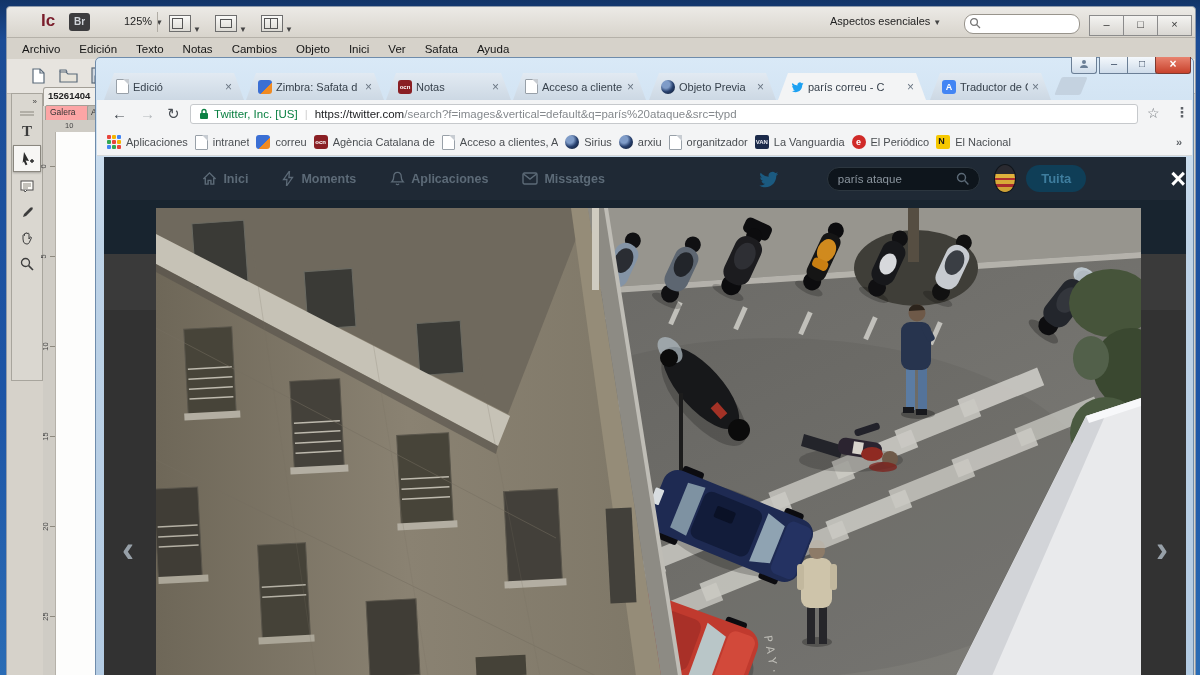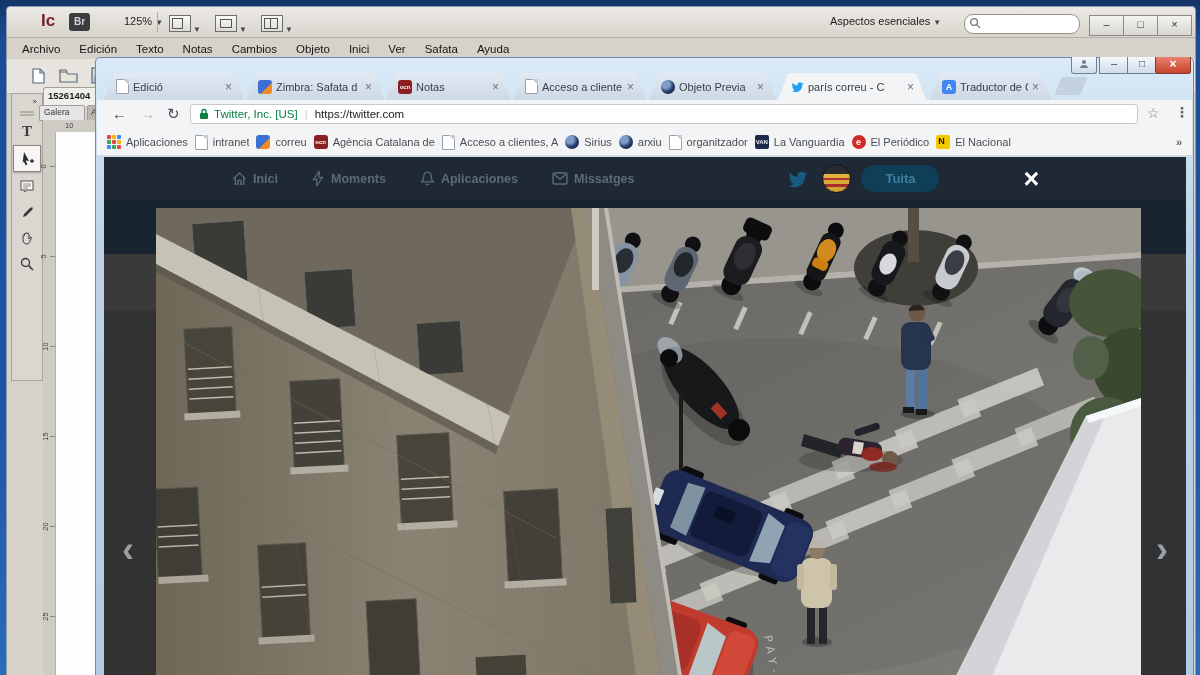--- a/index.html
+++ b/index.html
@@ -18,21 +18,21 @@
   .ic-viewbtn .inner{position:absolute;left:2px;top:2px;width:9px;height:9px;border:1px solid #555;}
   .ic-ws{left:823px;top:8px;font-size:11px;color:#222;text-align:right;}
   #ic-search{left:957px;top:7px;width:114px;height:18px;background:#fff;border:1px solid #98948c;border-radius:9px;}
   .ic-winbtn{top:8px;width:33px;height:19px;border:1px solid #8b8b8b;background:linear-gradient(180deg,#f4f3f1,#d9d7d2);font-size:11px;color:#333;text-align:center;line-height:17px;}
   #ic-menubar{left:0;top:31px;width:100%;height:21px;display:flex;gap:19px;padding-left:15px;align-items:center;font-size:11.5px;color:#151515;}
   #ic-toolrow{left:0;top:52px;width:100%;height:34px;background:#e7e4df;border-bottom:1px solid #bdb9b1;}
   #ic-tools{left:4px;top:86px;width:30px;height:286px;background:#dad7d0;border:1px solid #a8a59d;}
   .tool{width:26px;height:25px;margin:1px auto;display:flex;align-items:center;justify-content:center;color:#3c3c3c;}
   .tool.active{background:#f7f6f4;border:1px solid #8a877f;box-shadow:0 1px 2px rgba(0,0,0,.25);}
   #ic-doctab{left:36px;top:80px;width:58px;height:16px;background:#f1efeb;border:1px solid #a39f97;border-bottom:none;border-radius:3px 3px 0 0;font-size:9.5px;font-weight:bold;color:#222;padding:2px 0 0 4px;white-space:nowrap;overflow:hidden;}
-  #ic-galtab{left:32px;top:98px;width:40px;height:13px;background:#e5e5e5;border:1px solid #a39f97;font-size:8.5px;color:#333;padding:1px 0 0 4px;border-radius:2px 2px 0 0;}
+  #ic-galtab{left:38px;top:98px;width:40px;height:13px;background:#fca5a5;border:1px solid #a39f97;font-size:8.5px;color:#333;padding:1px 0 0 4px;border-radius:2px 2px 0 0;}
   #ic-galtab2{left:80px;top:98px;width:14px;height:13px;background:#bdb9b1;border:1px solid #a39f97;font-size:8.5px;color:#333;padding:1px 0 0 3px;border-radius:2px 2px 0 0;}
   #ic-hruler{left:36px;top:113px;width:60px;height:12px;background:#cfccc5;border-bottom:1px solid #9a968e;font-size:7.5px;color:#444;}
   #ic-vruler{left:36px;top:125px;width:12px;height:550px;background:#cfccc5;border-right:1px solid #9a968e;}
   .vnum{position:absolute;left:-2px;font-size:7.5px;color:#444;transform:rotate(-90deg);}
   .vtick{position:absolute;left:7px;width:5px;height:1px;background:#8d897f;}
   #ic-page{left:48px;top:125px;width:47px;height:550px;background:#fdfdfc;border-left:1px solid #b5b1a9;}
   
   #chrome{left:95px;top:57px;width:1097px;height:618px;background:linear-gradient(180deg,#d9e9f7,#bed3e7 30%,#b3cbe3);border:1px solid #6f8cab;border-radius:5px 5px 0 0;}
   .tab{position:absolute;top:15px;height:27px;background:linear-gradient(180deg,#e2eaf2,#ccd8e4);clip-path:polygon(10px 0,calc(100% - 10px) 0,100% 100%,0 100%);display:flex;align-items:center;padding:0 12px;box-sizing:border-box;font-size:11px;color:#37414c;}
   .tab.active{background:#f3f4f5;z-index:5;}
@@ -250,20 +250,21 @@
     <span class="abs navglyph" style="left:43px;top:5px;color:#b4b8bc">→</span>
     <span class="abs navglyph" style="left:70px;top:5px">↻</span>
     <div id="urlbar" class="abs">
       <svg class="icon-svg" width="10" height="12" viewBox="0 0 10 12" style="margin-right:5px">
           <rect x="1" y="5" width="8" height="6" rx="1" fill="#0b8043"></rect>
           <path d="M3 5V3.5a2 2 0 0 1 4 0V5" fill="none" stroke="#0b8043" stroke-width="1.4"></path>
         </svg>
       <span style="color:#0b8043">Twitter, Inc. [US]</span>
       <span style="color:#d0d0d0;margin:0 7px">|</span>
       <span style="color:#202124">https://twitter.com</span>
+        <span style="color:#85898d;white-space:nowrap;overflow:hidden">/search?f=images&amp;vertical=default&amp;q=parís%20ataque&amp;src=typd</span>
     </div>
     <span class="abs" style="left:1050px;top:5px;font-size:14px;color:#70757a">☆</span>
     <span class="abs" style="left:1078px;top:4px;font-size:14px;color:#5f6368;font-weight:bold">⋮</span>
   </div>
 
   <div id="chrome-bookmarks" class="abs">
     <span class="bm">
       <span class="fav fav-apps">
           <i style="background:#e8453c"></i>
           <i style="background:#f4b400"></i>
@@ -348,20 +349,27 @@
       <span class="tw-item">
         <svg class="icon-svg" width="16" height="13" viewBox="0 0 16 13">
             <rect x="1" y="1" width="14" height="11" rx="1.5" fill="none" stroke="#5c6a77" stroke-width="1.4"></rect>
             <path d="m1.5 2 6.5 5 6.5-5" fill="none" stroke="#5c6a77" stroke-width="1.4"></path>
           </svg>
         <span>Missatges</span>
       </span>
       <span style="margin-left:118px">
         <svg class="icon-svg" width="22" height="22" viewBox="0 0 16 16">
             <path d="M15.5 4.1c-.5.2-1 .4-1.6.5.6-.4 1-.9 1.2-1.6-.5.3-1.1.6-1.8.7A2.8 2.8 0 0 0 8.5 6.3 8 8 0 0 1 2.7 3.4a2.8 2.8 0 0 0 .9 3.7c-.5 0-.9-.1-1.3-.3 0 1.3 1 2.5 2.2 2.7-.4.1-.8.1-1.2.1.3 1 1.3 1.9 2.6 1.9A5.7 5.7 0 0 1 1.7 12.7a8 8 0 0 0 4.3 1.3c5.2 0 8-4.3 8-8v-.4c.6-.4 1-.9 1.5-1.5z" fill="#1b5a80"></path>
+          </svg>
+      </span>
+      <span id="tw-search" style="margin-left:48px">
+        <span style="flex:1">parís ataque</span>
+        <svg class="icon-svg" width="13" height="13" viewBox="0 0 13 13">
+            <circle cx="5.5" cy="5.5" r="4" fill="none" stroke="#5c6a77" stroke-width="1.4"></circle>
+            <line x1="8.6" y1="8.6" x2="12.4" y2="12.4" stroke="#5c6a77" stroke-width="1.4"></line>
           </svg>
       </span>
       <span id="tw-avatar" style="margin-left:14px"></span>
       <span id="tw-tweet" style="margin-left:10px">Tuita</span>
       <span id="tw-close" style="margin-left:84px">×</span>
     </div>
 
     <span class="abs chev" style="left:18px;top:372px">‹</span>
     <span class="abs chev" style="left:1052px;top:372px">›</span>
 

